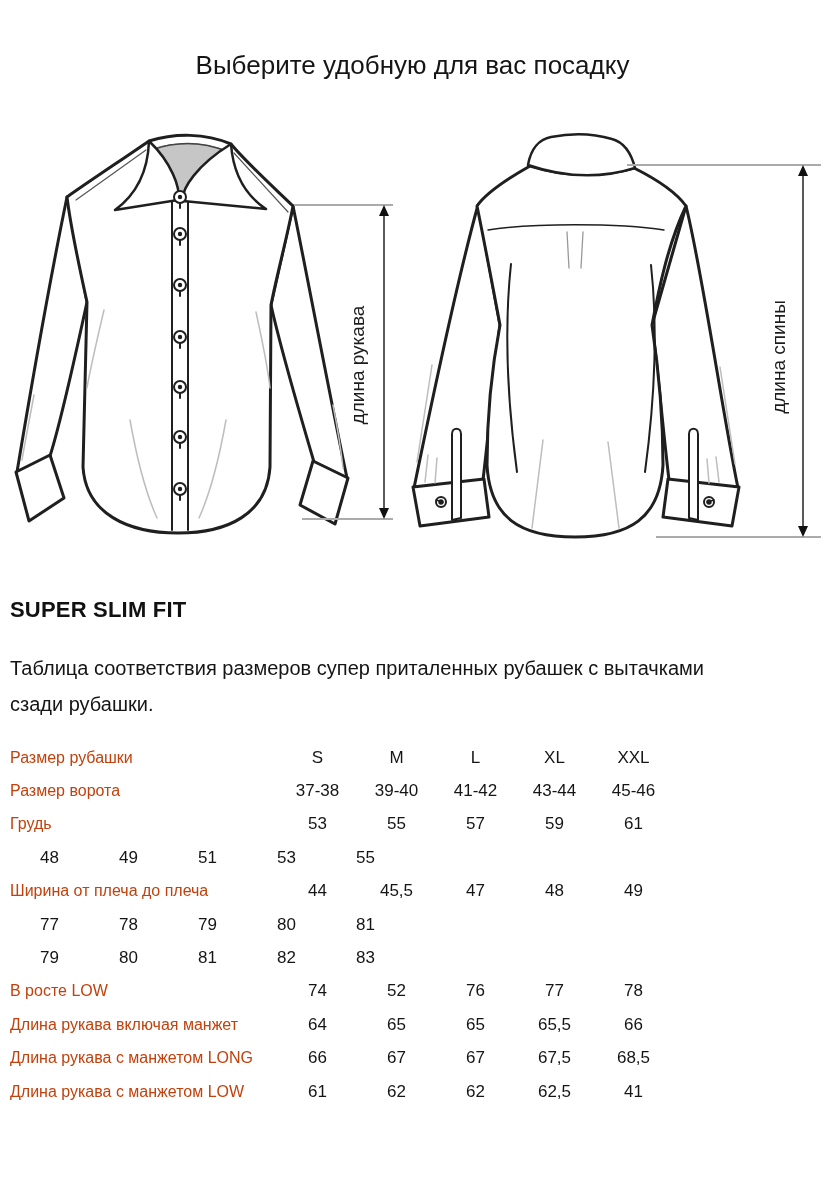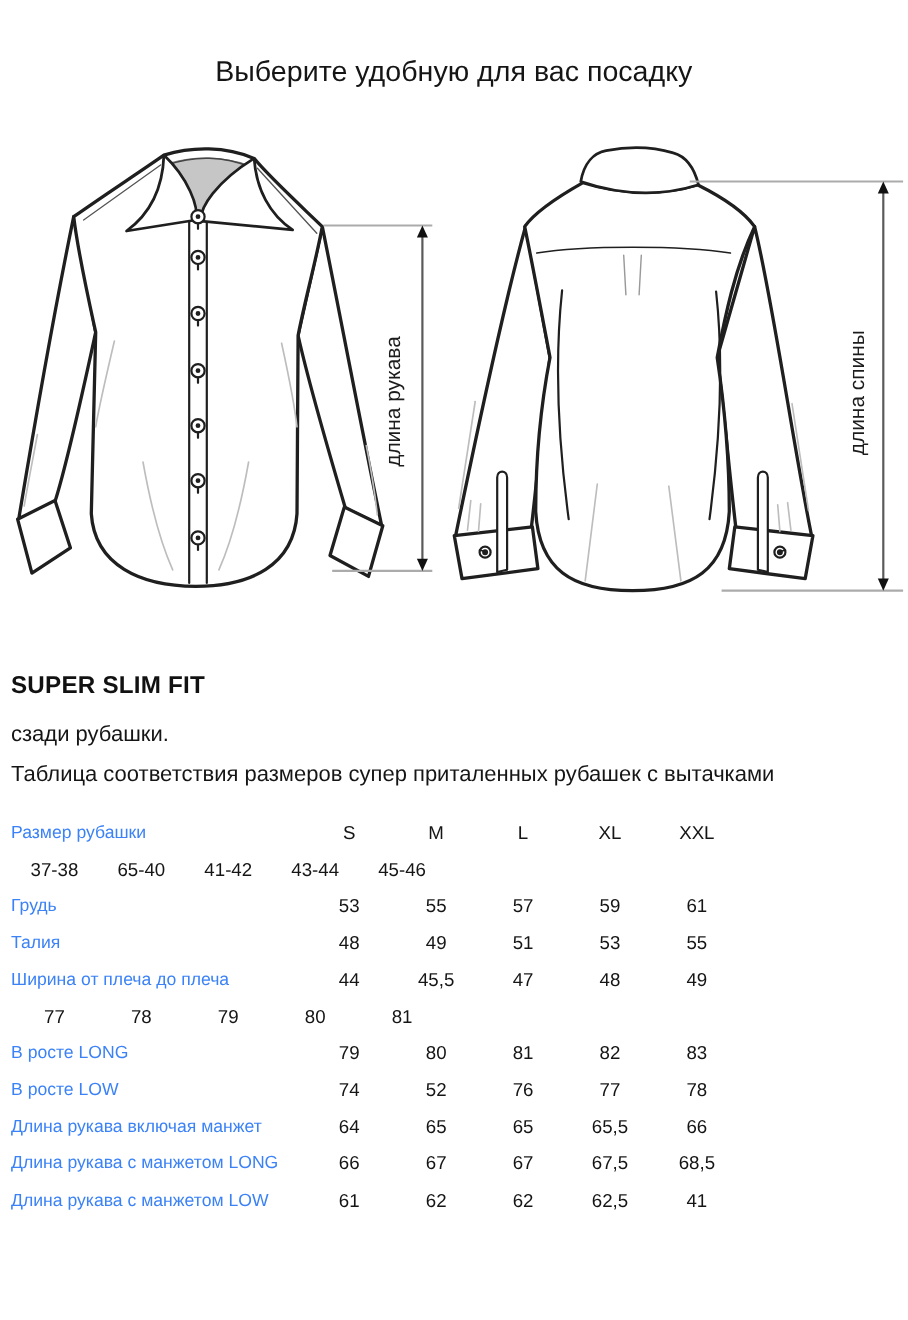--- a/index.html
+++ b/index.html
@@ -1,27 +1,27 @@
 <!DOCTYPE html>
 <html><head>
 <meta charset="utf-8">
 <style>
   html,body{margin:0;padding:0;background:#fff;}
   .page{position:relative;width:825px;height:1200px;background:#fff;overflow:hidden;
         font-family:"Liberation Sans","DejaVu Sans",sans-serif;color:#111;}
   .title{position:absolute;top:50px;left:0;width:825px;text-align:center;
          font-size:26px;font-weight:400;color:#151515;}
   .diagram{position:absolute;top:120px;left:0;}
-  .heading{position:absolute;top:610px;left:10px;font-size:22px;font-weight:700;
+  .heading{position:absolute;top:597px;left:10px;font-size:22px;font-weight:700;
            letter-spacing:.2px;color:#111;}
   .desc{position:absolute;top:650px;left:10px;width:800px;font-size:20px;
         line-height:36px;color:#151515;}
   .size-table{position:absolute;top:741px;left:10px;}
   .trow{display:flex;align-items:center;height:33.4px;}
-  .tlabel{width:268px;font-size:16px;color:#3b82f6;white-space:nowrap;}
+  .tlabel{width:268px;font-size:16px;color:#c2410c;white-space:nowrap;}
   .tcell{width:79px;text-align:center;font-size:17px;color:#151515;}
   svg text{font-family:"Liberation Sans","DejaVu Sans",sans-serif;}
 </style>
 </head>
 <body>
 
 <div class="page">
 
   <div class="title">Выберите удобную для вас посадку</div>
 
@@ -160,50 +160,50 @@
       <path d="M803,49 L803,413" stroke="#5a5a5a" stroke-width="2"></path>
       <path d="M803,45 L798,56 L808,56 Z" fill="#111"></path>
       <path d="M803,417 L798,406 L808,406 Z" fill="#111"></path>
       <text x="785" y="237" transform="rotate(-90 785 237)" text-anchor="middle" font-size="19" fill="#1c1c1c">длина спины</text>
     </g>
   </svg>
 
   <div class="heading">SUPER SLIM FIT</div>
 
   <div class="desc">
+    <div>Таблица соответствия размеров супер приталенных рубашек с вытачками</div>
     <div>сзади рубашки.</div>
-    <div>Таблица соответствия размеров супер приталенных рубашек с вытачками</div>
   </div>
 
   <div class="size-table">
     <div class="trow">
       <div class="tlabel">Размер рубашки</div>
       <div class="tcell">S</div>
       <div class="tcell">M</div>
       <div class="tcell">L</div>
       <div class="tcell">XL</div>
       <div class="tcell">XXL</div>
     </div>
     <div class="trow">
+      <div class="tlabel">Размер ворота</div>
       <div class="tcell">37-38</div>
-      <div class="tcell">65-40</div>
+      <div class="tcell">39-40</div>
       <div class="tcell">41-42</div>
       <div class="tcell">43-44</div>
       <div class="tcell">45-46</div>
     </div>
     <div class="trow">
       <div class="tlabel">Грудь</div>
       <div class="tcell">53</div>
       <div class="tcell">55</div>
       <div class="tcell">57</div>
       <div class="tcell">59</div>
       <div class="tcell">61</div>
     </div>
     <div class="trow">
-      <div class="tlabel">Талия</div>
       <div class="tcell">48</div>
       <div class="tcell">49</div>
       <div class="tcell">51</div>
       <div class="tcell">53</div>
       <div class="tcell">55</div>
     </div>
     <div class="trow">
       <div class="tlabel">Ширина от плеча до плеча</div>
       <div class="tcell">44</div>
       <div class="tcell">45,5</div>
@@ -212,21 +212,20 @@
       <div class="tcell">49</div>
     </div>
     <div class="trow">
       <div class="tcell">77</div>
       <div class="tcell">78</div>
       <div class="tcell">79</div>
       <div class="tcell">80</div>
       <div class="tcell">81</div>
     </div>
     <div class="trow">
-      <div class="tlabel">В росте LONG</div>
       <div class="tcell">79</div>
       <div class="tcell">80</div>
       <div class="tcell">81</div>
       <div class="tcell">82</div>
       <div class="tcell">83</div>
     </div>
     <div class="trow">
       <div class="tlabel">В росте LOW</div>
       <div class="tcell">74</div>
       <div class="tcell">52</div>

